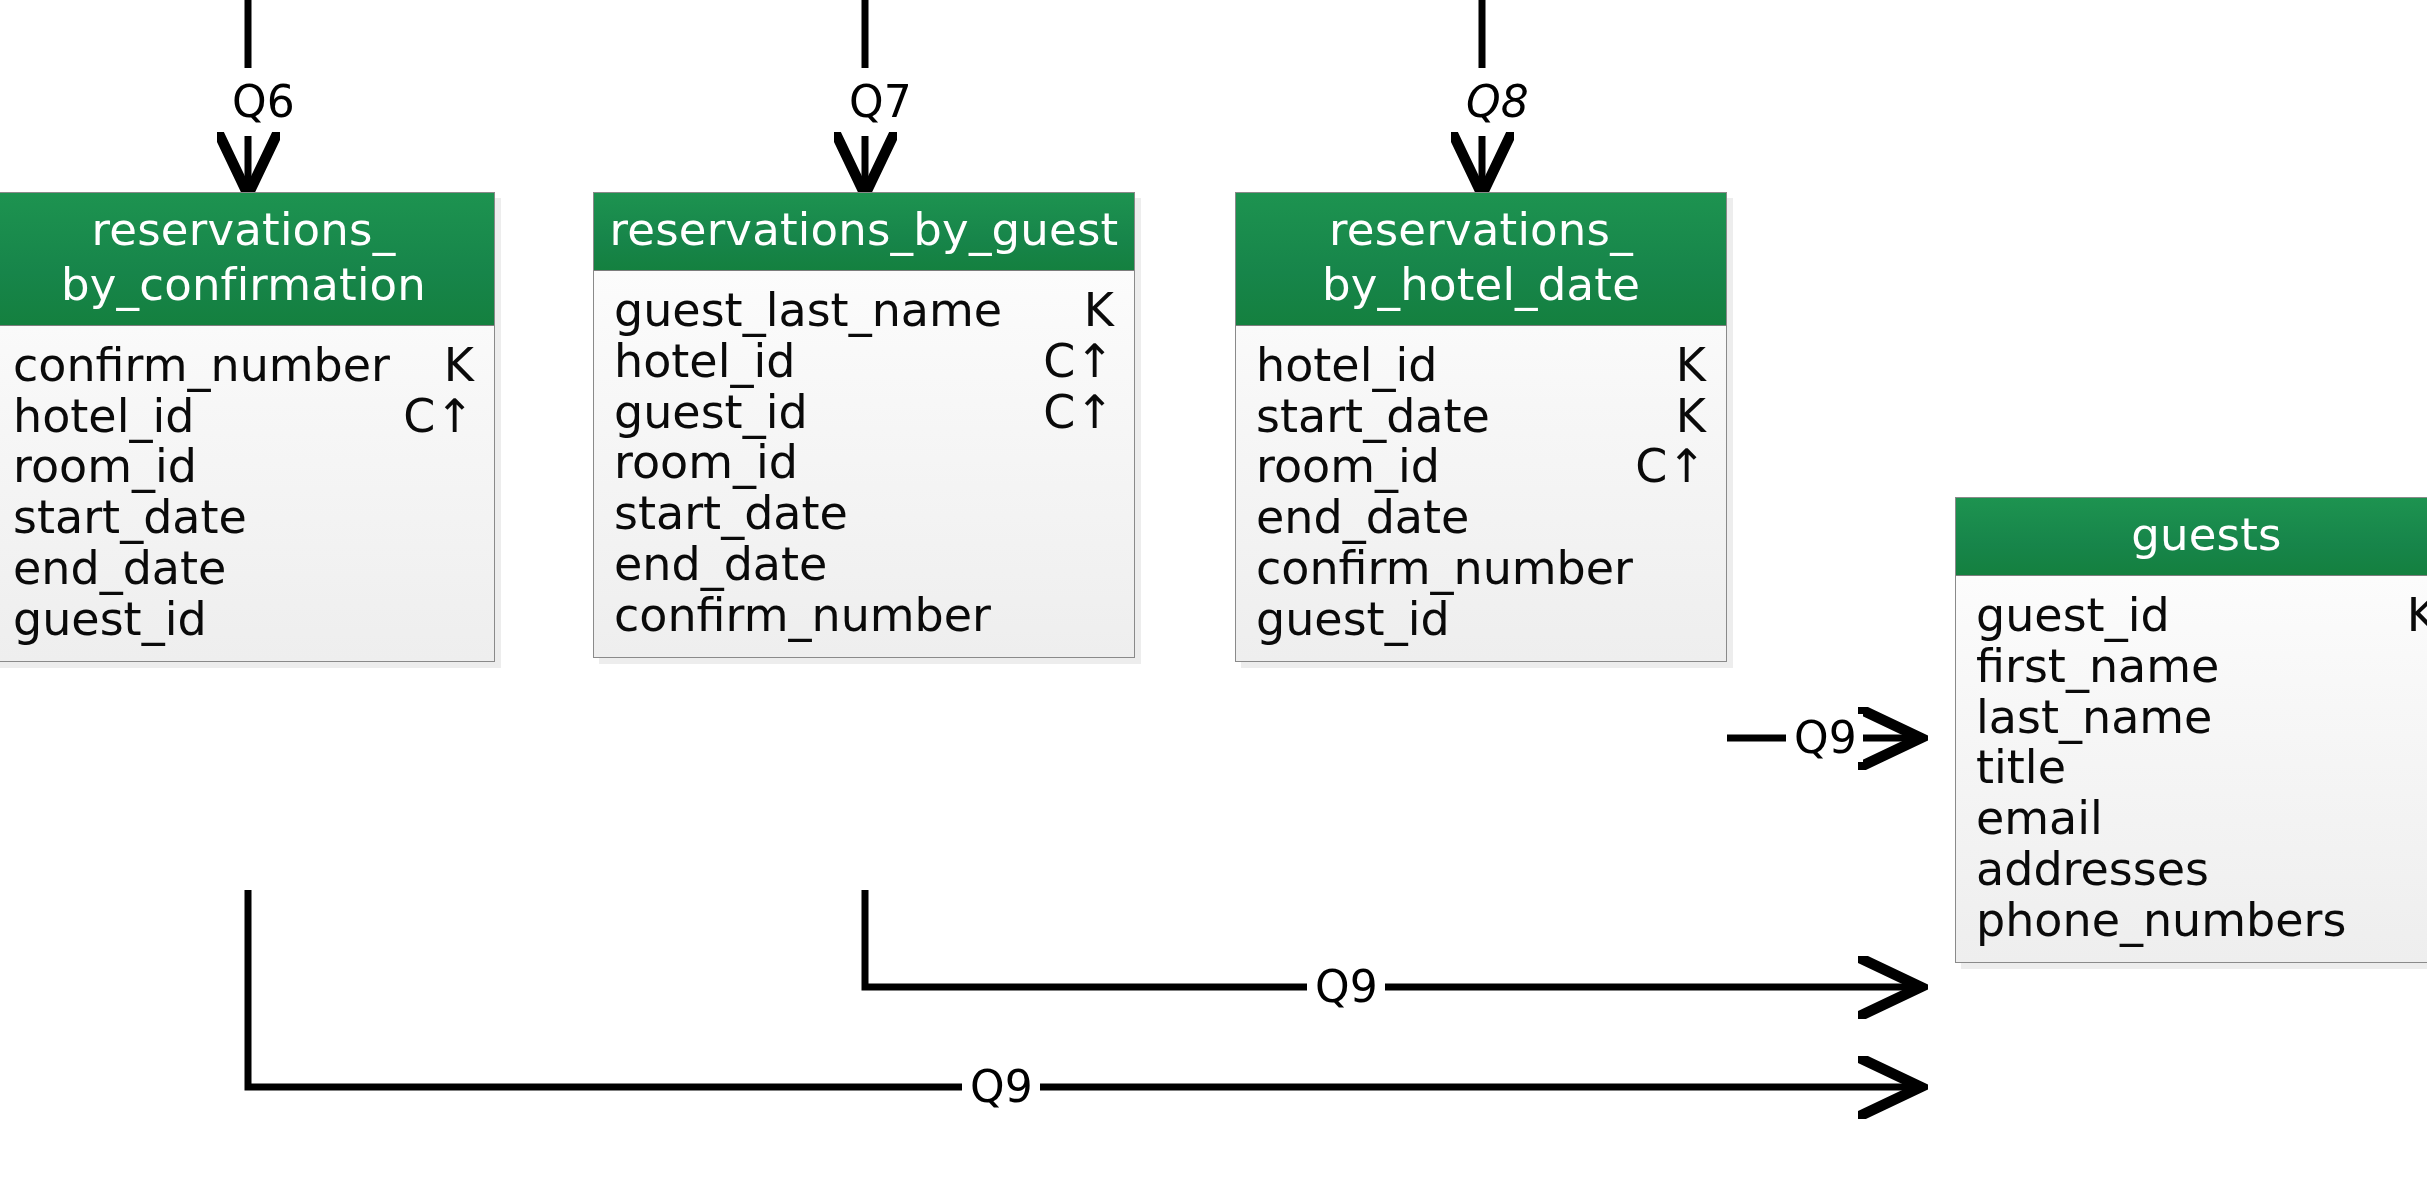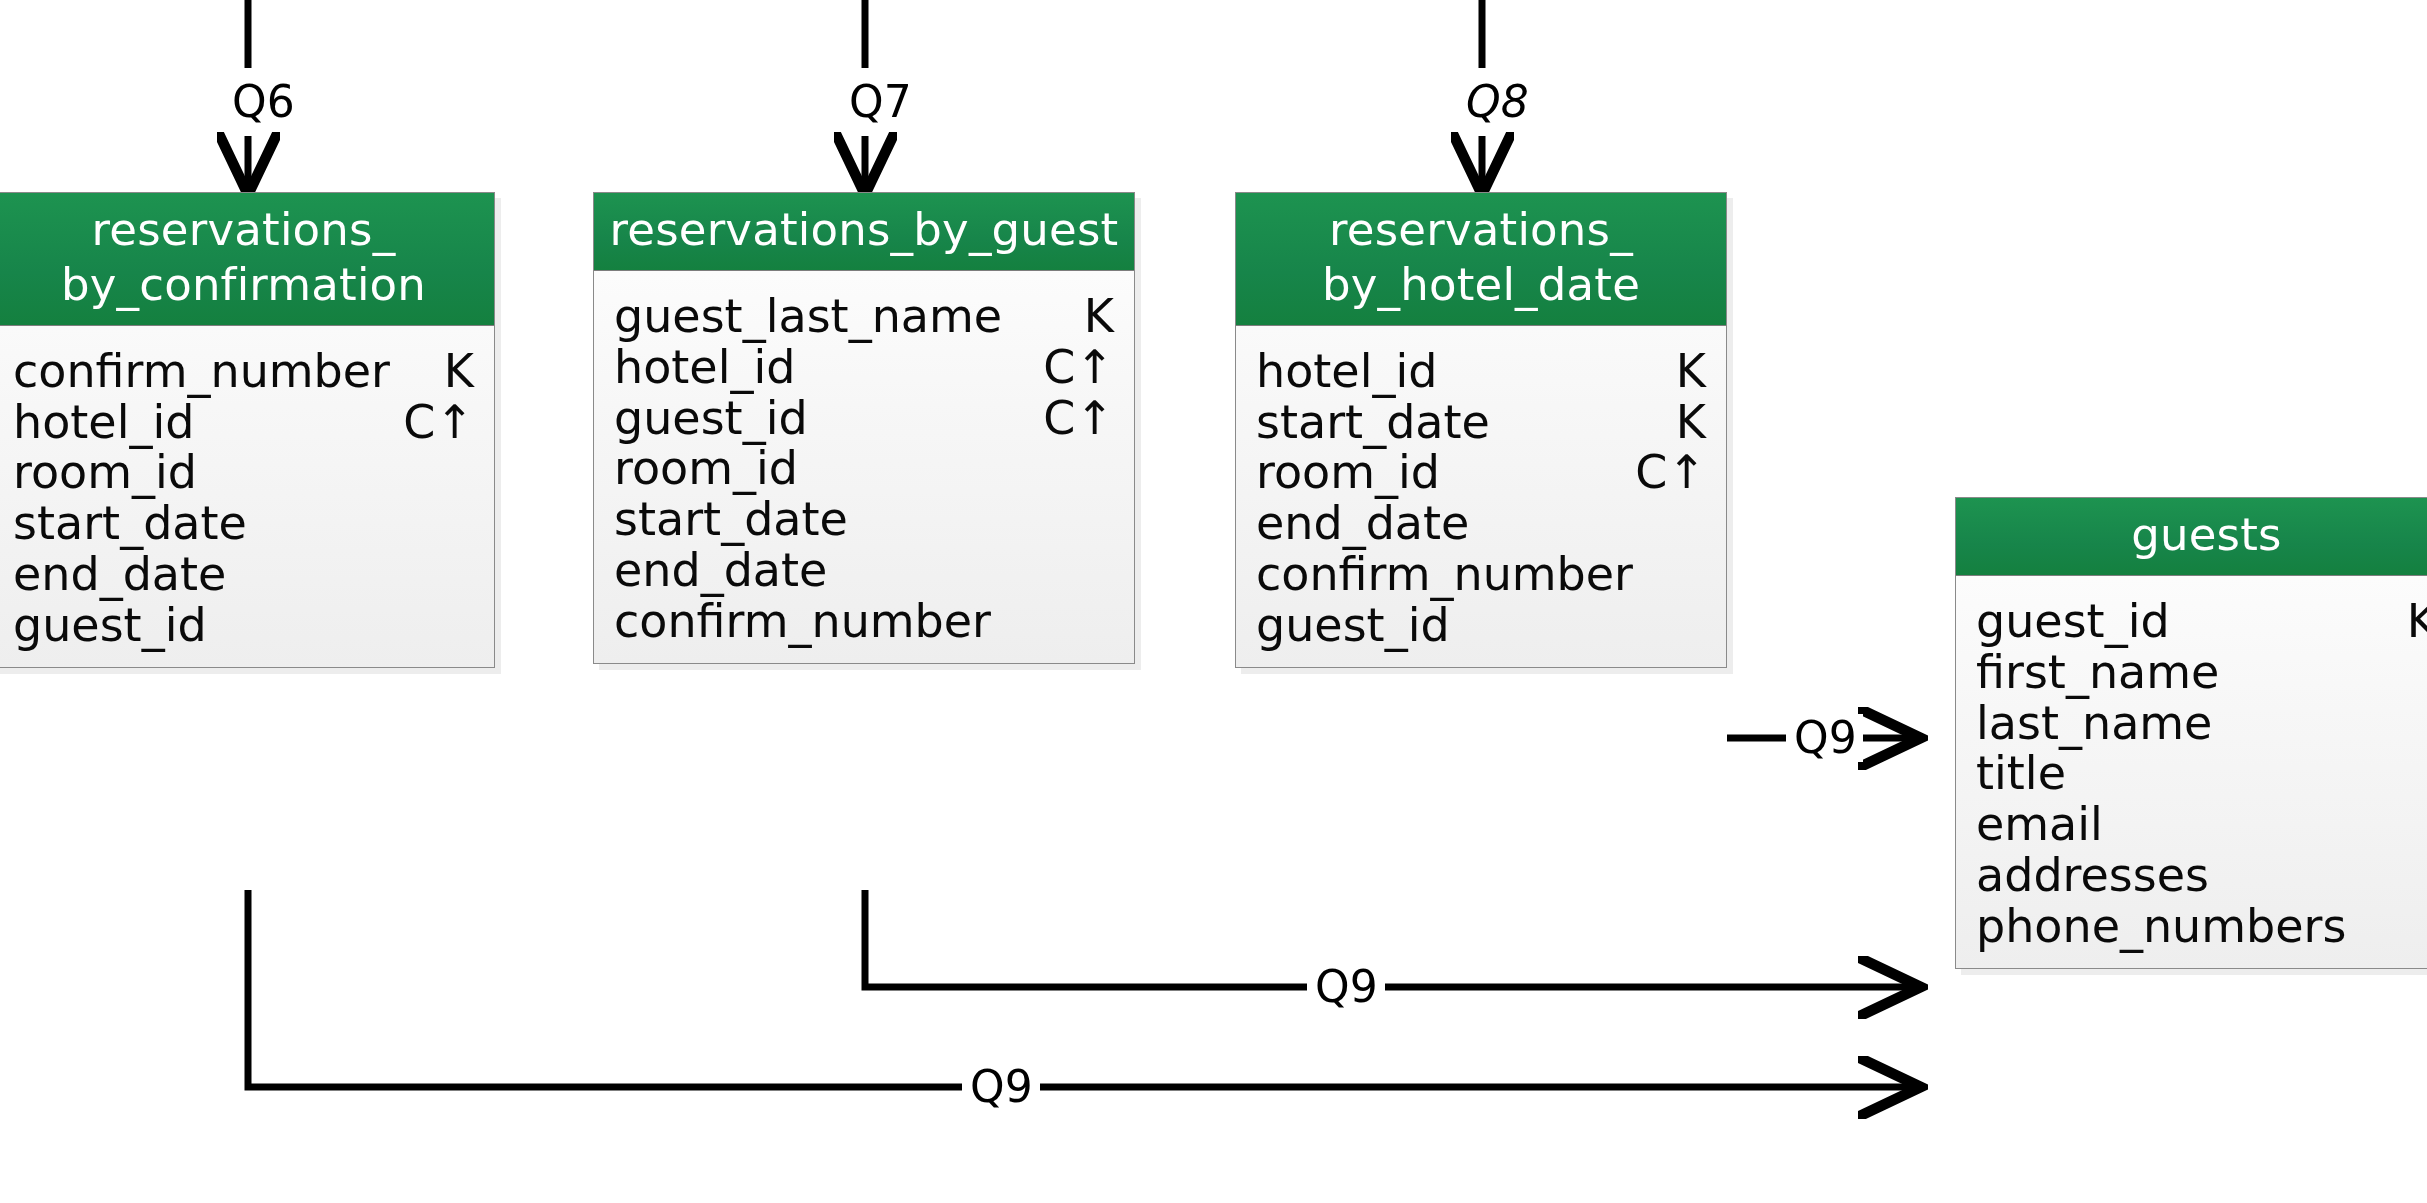--- a/index.html
+++ b/index.html
@@ -60,21 +60,21 @@
     text-align: center;
     font-size: 45px;
     line-height: 1.22;
     font-weight: normal;
     padding: 10px 6px 12px 6px;
     letter-spacing: 0.2px;
     border-bottom: 1px solid #7d7d7d;
     white-space: pre-line;
   }
   .table-body {
-    padding: 20px 20px 16px 20px;
+    padding: 14px 20px 16px 20px;
   }
   .col-row {
     display: flex;
     align-items: baseline;
     justify-content: space-between;
     font-size: 46px;
     line-height: 1.105;
     color: #0a0a0a;
     white-space: nowrap;
   }

